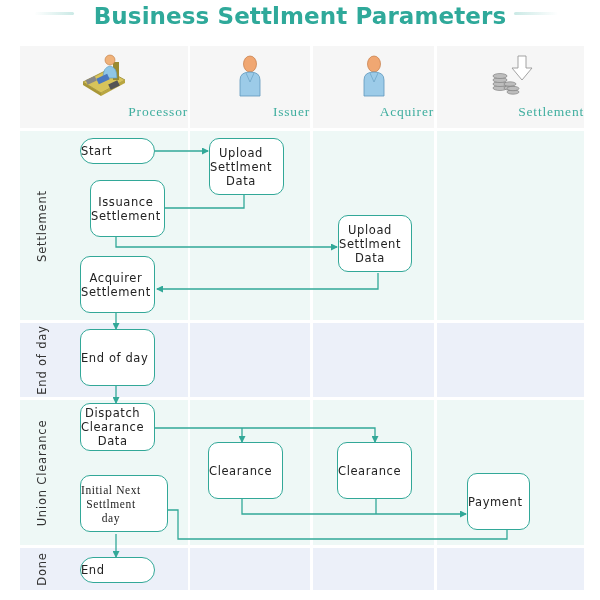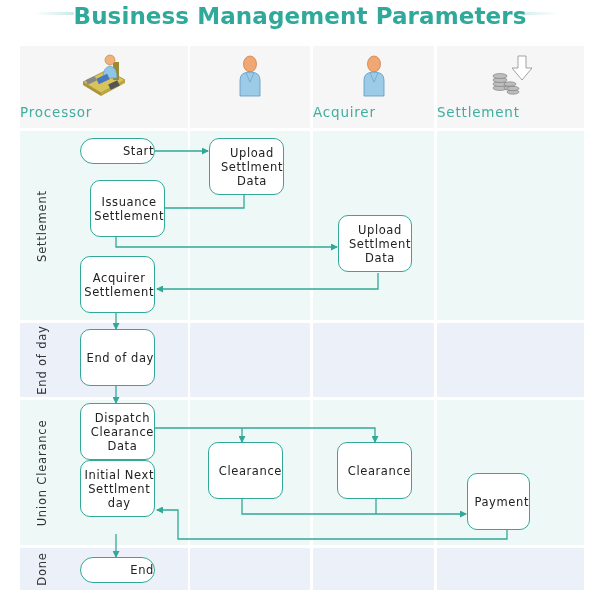--- a/index.html
+++ b/index.html
@@ -10,36 +10,36 @@
            line-height:32px; letter-spacing:0.1px; }
   .title-line { position:absolute; top:12px; height:3px; border-radius:2px; }
   .title-line.left { left:34px; width:40px;
            background:linear-gradient(to right, rgba(47,169,154,0), rgba(47,169,154,0.25)); }
   .title-line.right { left:514px; width:44px;
            background:linear-gradient(to left, rgba(47,169,154,0), rgba(47,169,154,0.25)); }
   .cell { position:absolute; }
   .hdr { background:#f6f6f6; }
   .lane-a { background:#eef8f6; }
   .lane-b { background:#ecf0f9; }
-  .col-label { position:absolute; width:100%; text-align:left; bottom:8px;
-               font-size:13.5px; color:#3fae9f; letter-spacing:0.8px; }
+  .col-label { position:absolute; width:100%; text-align:right; bottom:8px;
+               font-size:13.5px; color:#3fae9f; letter-spacing:0.8px;font-family:Liberation Serif, serif; }
   .icon-wrap { position:absolute; left:50%; top:6px; transform:translateX(-50%); width:50px; height:46px; }
   .lane-label { position:absolute; left:50%; top:50%; transform:translate(-50%,-50%) rotate(-90deg);
                 white-space:nowrap; font-size:11.5px; color:#333; letter-spacing:0.8px; }
   .node { position:absolute; background:#ffffff; border:1.3px solid #32a898; border-radius:10px;
-          box-sizing:border-box; display:flex; align-items:center; justify-content:flex-end;
+          box-sizing:border-box; display:flex; align-items:center; justify-content:flex-start;
           text-align:center; font-size:11.5px; line-height:14px; color:#222; letter-spacing:0.6px; }
   .node.term { border-radius:14px; }
   svg.flow { position:absolute; left:0; top:0; }
 </style>
 </head>
 <body>
 
 <div class="title-line left"></div>
-<div class="title">Business Management Parameters</div>
+<div class="title">Business Settlment Parameters</div>
 <div class="title-line right"></div>
 
 <div class="cell hdr" style="left:20px;top:46px;width:168px;height:82px;">
   <div class="icon-wrap">
     <svg width="50" height="46" viewBox="0 0 50 46">
       <polygon points="4,30 28,18 46,28 22,41" fill="#d8c45a" stroke="#9a8a30" stroke-width="0.8"></polygon>
       <polygon points="4,30 22,41 22,44 4,33" fill="#a89636"></polygon>
       <polygon points="22,41 46,28 46,31 22,44" fill="#b9a640"></polygon>
       <rect x="7" y="26" width="10" height="5" fill="#888" transform="rotate(-25 12 28)"></rect>
       <rect x="30" y="30" width="10" height="6" fill="#555" transform="rotate(-25 35 33)"></rect>
@@ -52,20 +52,21 @@
   <div class="col-label">Processor</div>
 </div>
 <div class="cell hdr" style="left:190px;top:46px;width:120px;height:82px;">
   <div class="icon-wrap">
     <svg width="50" height="46" viewBox="0 0 50 46">
       <ellipse cx="25" cy="12" rx="6.5" ry="8" fill="#f0a772" stroke="#c47a45" stroke-width="0.7"></ellipse>
       <path d="M15,44 L15,28 Q15,20 25,20 Q35,20 35,28 L35,44 Z" fill="#9ccbe8" stroke="#5f98bd" stroke-width="0.8"></path>
       <path d="M21,21 L25,30 L29,21" fill="none" stroke="#6ea6c8" stroke-width="0.8"></path>
     </svg>
   </div>
+  <div class="col-label">Issuer</div>
 </div>
 <div class="cell hdr" style="left:313px;top:46px;width:121px;height:82px;">
   <div class="icon-wrap">
     <svg width="50" height="46" viewBox="0 0 50 46">
       <ellipse cx="25" cy="12" rx="6.5" ry="8" fill="#f0a772" stroke="#c47a45" stroke-width="0.7"></ellipse>
       <path d="M15,44 L15,28 Q15,20 25,20 Q35,20 35,28 L35,44 Z" fill="#9ccbe8" stroke="#5f98bd" stroke-width="0.8"></path>
       <path d="M21,21 L25,30 L29,21" fill="none" stroke="#6ea6c8" stroke-width="0.8"></path>
     </svg>
   </div>
   <div class="col-label">Acquirer</div>
@@ -164,37 +165,37 @@
 </div>
 <div class="node" style="left:80px;top:256px;width:75px;height:57px;">
   <div>
     <div>Acquirer</div>
     <div>Settlement</div>
   </div>
 </div>
 <div class="node" style="left:80px;top:329px;width:75px;height:57px;">
   <span>End of day</span>
 </div>
-<div class="node" style="left:80px;top:403px;width:75px;height:57px;">
+<div class="node" style="left:80px;top:403px;width:75px;height:48px;">
   <div>
     <div>Dispatch</div>
     <div>Clearance</div>
     <div>Data</div>
   </div>
 </div>
 <div class="node" style="left:208px;top:442px;width:75px;height:57px;">
   <span>Clearance</span>
 </div>
 <div class="node" style="left:337px;top:442px;width:75px;height:57px;">
   <span>Clearance</span>
 </div>
 <div class="node" style="left:467px;top:473px;width:63px;height:57px;">
   <span>Payment</span>
 </div>
-<div class="node" style="left:80px;top:460px;width:75px;height:57px;">
+<div class="node" style="left:80px;top:475px;width:88px;height:57px;font-family:Liberation Serif, serif;">
   <div>
     <div>Initial Next</div>
     <div>Settlment</div>
     <div>day</div>
   </div>
 </div>
 <div class="node term" style="left:80px;top:557px;width:75px;height:26px;">
   <span>End</span>
 </div>
 

